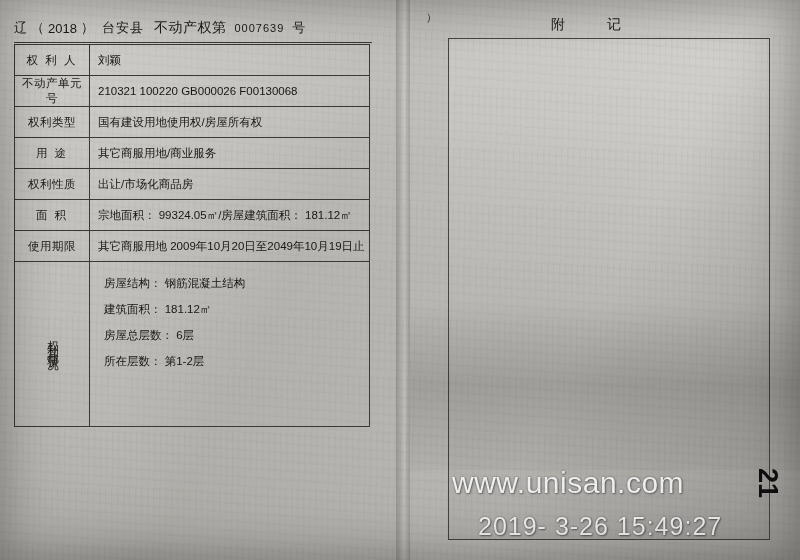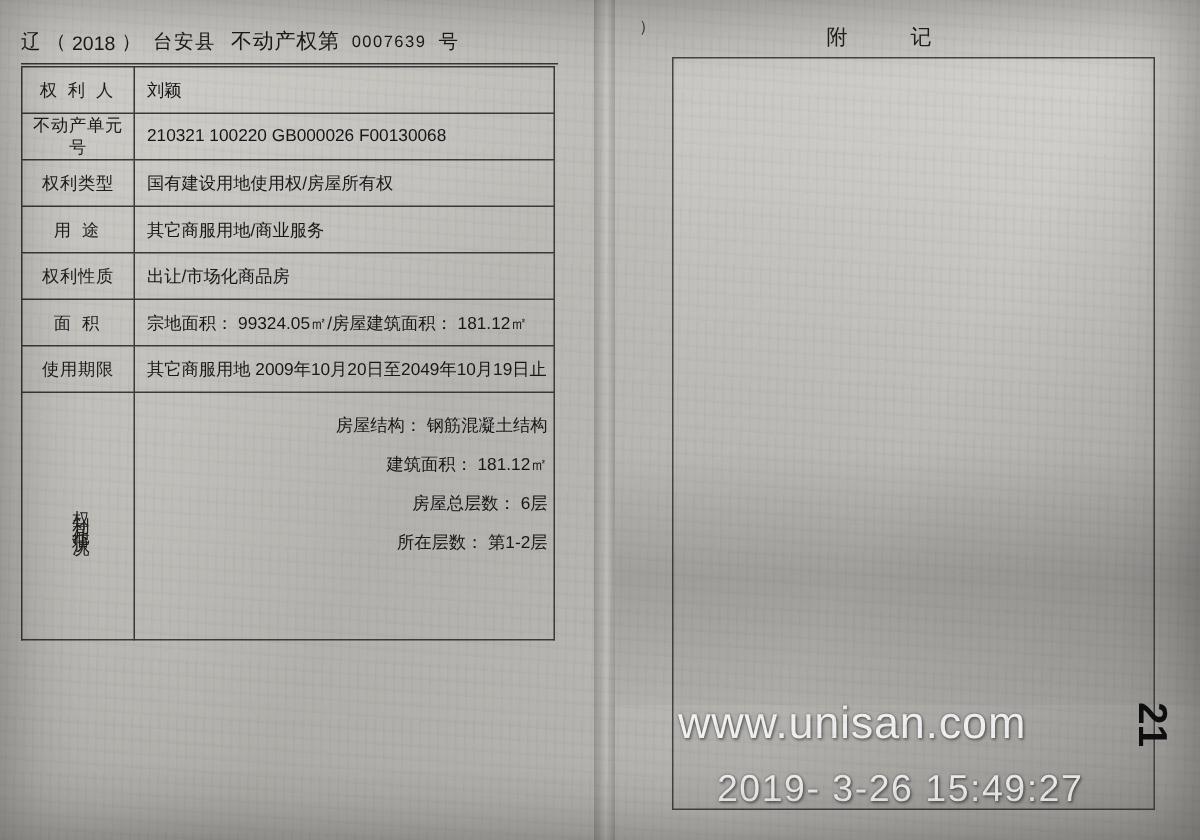--- a/index.html
+++ b/index.html
@@ -128,21 +128,20 @@
   .tbl td.other-val {
     height: 150px;
     vertical-align: top;
     padding-top: 14px;
     padding-left: 14px;
   }
   .other-val div {
     font-size: 11.5px;
     margin-bottom: 11px;
     color: #171717;
-    text-align: right;
   }
 
   
   .right-page {
     position: absolute;
     left: 412px;
     top: 6px;
     width: 380px;
     height: 548px;
   }

